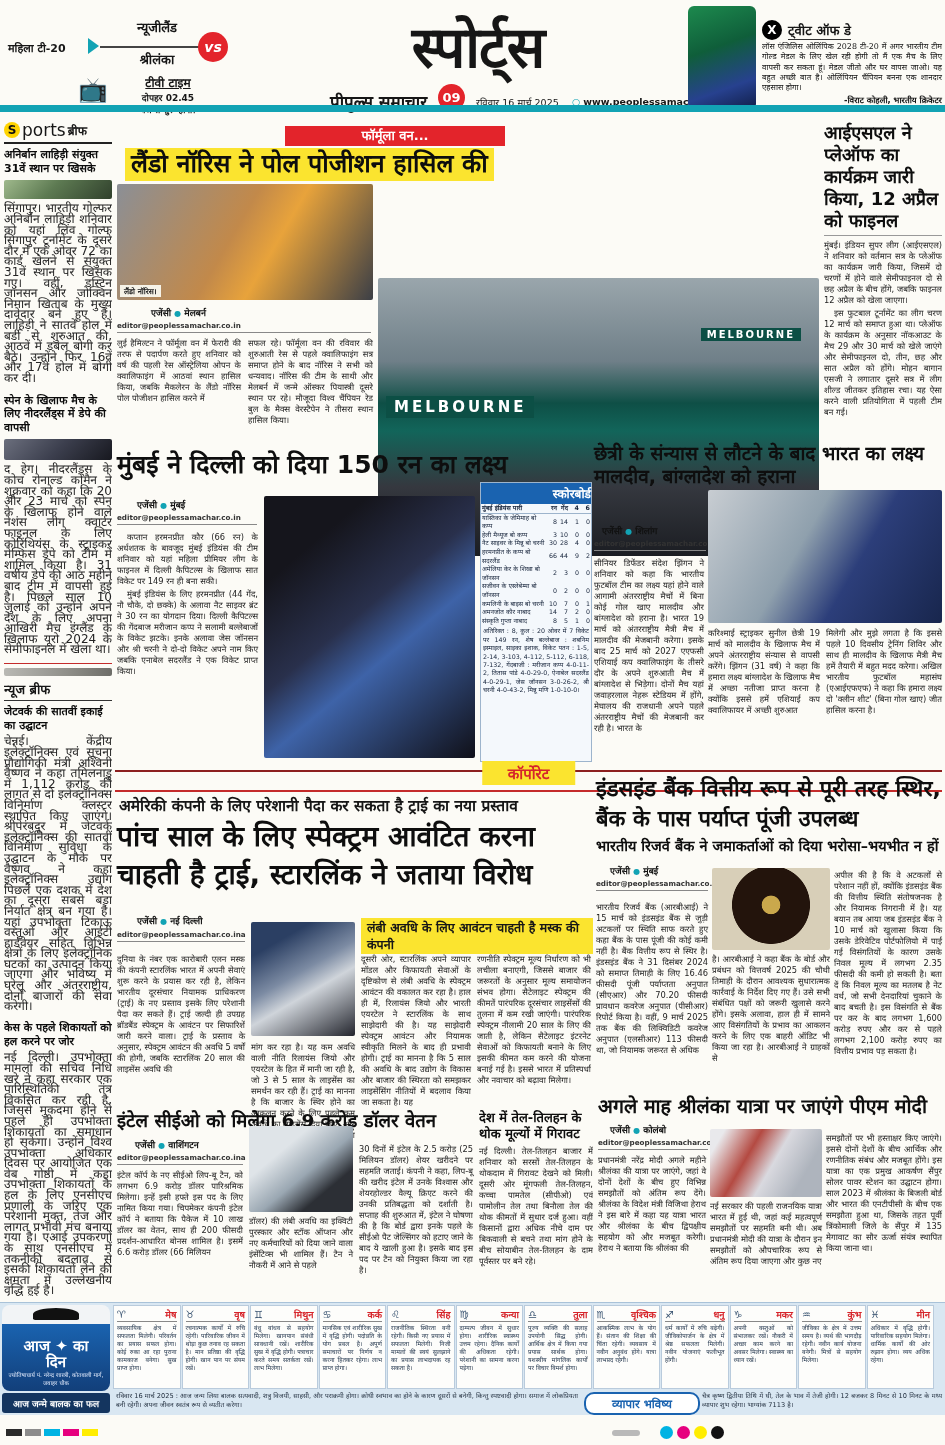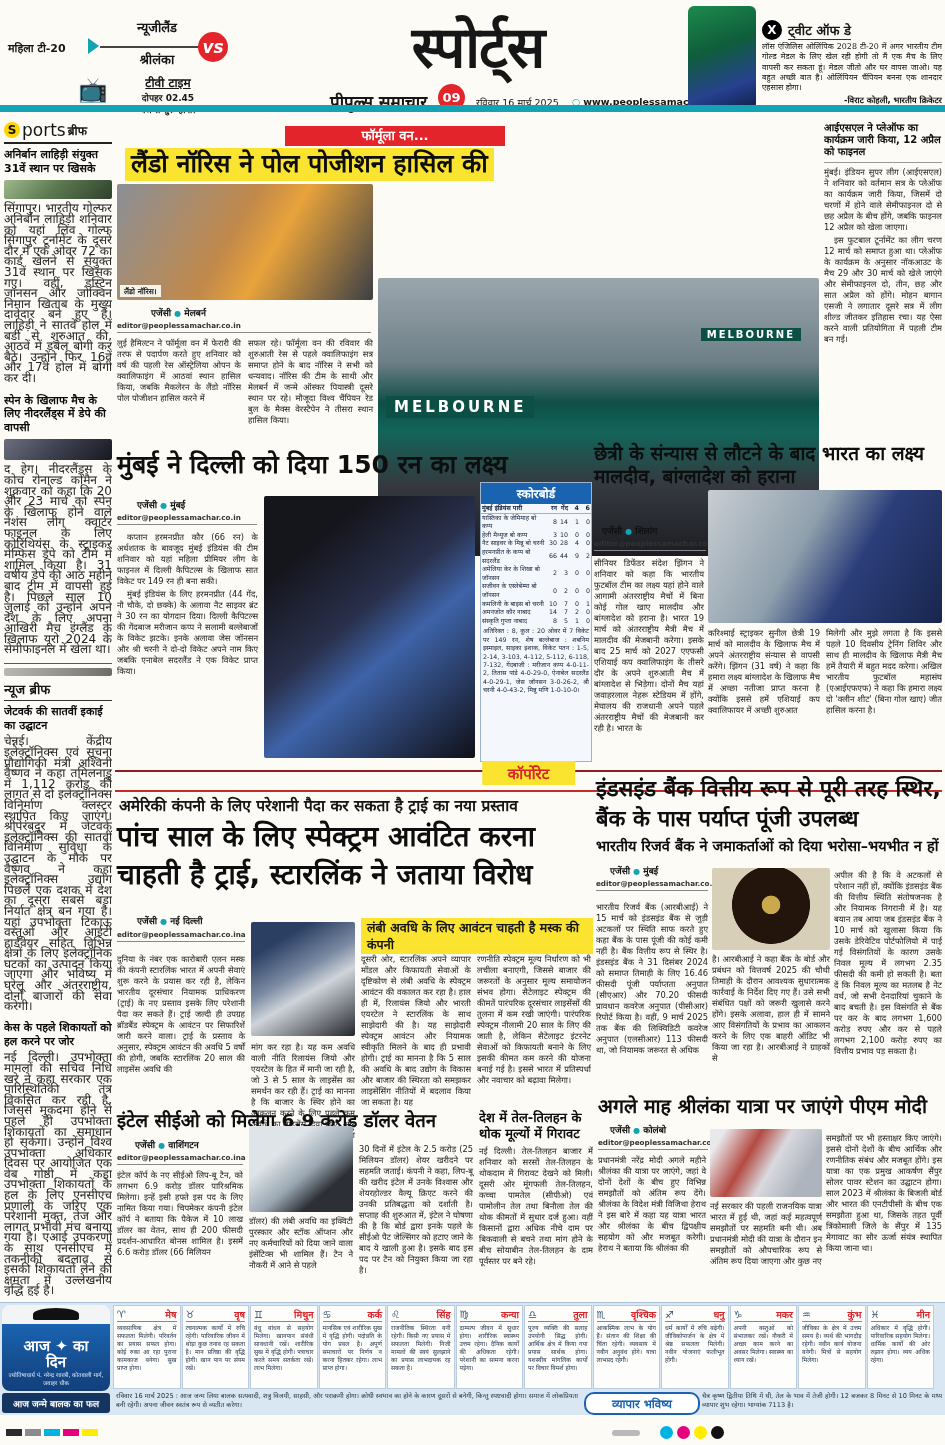--- a/index.html
+++ b/index.html
@@ -16,21 +16,21 @@
   .caption-chip{position:absolute;left:3px;bottom:3px;background:#f6f3e8;color:#222;font-size:7.5px;font-weight:bold;padding:1px 4px;}
   .teal{color:#12a3b4;}
   .red-box{background:#e3242b;color:#fff;font-weight:bold;text-align:center;}
   .yellow-hl{background:#fbe42f;display:inline-block;padding:1px 6px;}
   .kicker{font-weight:bold;}
   
   .masthead-title{font-size:57px;font-weight:bold;letter-spacing:-1px;}
   .badge{background:#e3242b;color:#fff;border-radius:50%;display:flex;align-items:center;justify-content:center;font-weight:bold;}
   
   .sb{border:1px solid #9db4cc;background:#f4f8fc;}
-  .sb-title{background:#1a63b0;color:#fff;font-weight:bold;font-size:12px;text-align:center;padding:2px 0;}
+  .sb-title{background:#1a63b0;color:#fff;font-weight:bold;font-size:12px;text-align:right;padding:2px 0;}
   .sb table{border-collapse:collapse;width:100%;}
   .sb td,.sb th{font-size:6.3px;line-height:8.6px;padding:0 1px;text-align:left;color:#15233a;}
   .sb th{font-weight:bold;border-bottom:1px solid #9db4cc;}
   .sb td.num,.sb th.num{text-align:right;width:9px;}
   .sb-foot{font-size:6.3px;line-height:8.4px;text-align:justify;padding:2px;color:#15233a;}
   
   .leftcol{display:flex;flex-direction:column;gap:4px;}
   .brief-h{font-size:11px;font-weight:bold;line-height:1.25;color:#0c0c0c;}
   .smallbody{font-size:12px;line-height:10.6px;text-align:justify;color:#242424;}
   .scircle{display:inline-flex;width:16px;height:16px;border-radius:50%;background:#ffd400;color:#111;
@@ -55,21 +55,21 @@
 
 <div id="page">
 
   <div class="abs" style="left:0;top:0;width:945px;height:112px;">
 
     <div class="abs" style="left:8px;top:40px;font-size:11px;font-weight:bold;">महिला टी-20</div>
     <div class="abs" style="left:88px;top:38px;width:0;height:0;border-left:11px solid #12a3b4;border-top:8px solid transparent;border-bottom:8px solid transparent;"></div>
     <div class="abs" style="left:112px;top:18px;width:90px;text-align:center;font-size:13px;font-weight:bold;">न्यूजीलैंड</div>
     <div class="abs" style="left:100px;top:46px;width:100px;height:2px;background:#444;"></div>
     <div class="abs" style="left:112px;top:50px;width:90px;text-align:center;font-size:13px;font-weight:bold;">श्रीलंका</div>
-    <div class="abs badge" style="left:198px;top:32px;width:30px;height:30px;font-size:17px;font-style:italic;">vs</div>
+    <div class="abs badge" style="left:198px;top:32px;width:30px;height:30px;font-size:14px;font-style:italic;">vs</div>
     <div class="abs" style="left:78px;top:78px;font-size:24px;line-height:24px;">📺</div>
     <div class="abs" style="left:118px;top:74px;width:100px;text-align:center;">
       <div style="font-size:12px;font-weight:bold;text-decoration:underline;text-align:center;">टीवी टाइम</div>
       <div style="font-size:9px;font-weight:bold;">दोपहर 02.45</div>
       <div style="font-size:8.5px;font-weight:bold;">बजे से शुरू होगा।</div>
     </div>
 
     <div class="abs masthead-title" style="left:318px;top:6px;width:320px;text-align:center;">स्पोर्ट्स</div>
     <div class="abs" style="left:330px;top:90px;font-size:17px;font-weight:bold;">पीपुल्स समाचार</div>
     <div class="abs badge" style="left:438px;top:84px;width:27px;height:27px;font-size:13px;">09</div>
@@ -126,21 +126,21 @@
     </div>
     <div class="abs byline" style="left:36px;top:182px;">
       <span>एजेंसी</span> <span class="dot">●</span> <span>मेलबर्न</span>
     </div>
     <div class="abs email" style="left:2px;top:197px;width:254px;">editor@peoplessamachar.co.in</div>
     <div class="abs body-txt" style="left:2px;top:214px;width:124px;height:100px;">लुई हैमिल्टन ने फॉर्मूला वन में फेरारी की तरफ से पदार्पण करते हुए शनिवार को वर्ष की पहली रेस ऑस्ट्रेलिया ओपन के क्वालिफाइंग में आठवां स्थान हासिल किया, जबकि मैकलेरन के लैंडो नॉरिस पोल पोजीशन हासिल करने में</div>
     <div class="abs body-txt" style="left:133px;top:214px;width:125px;height:100px;">सफल रहे। फॉर्मूला वन की रविवार की शुरुआती रेस से पहले क्वालिफाइंग सत्र समाप्त होने के बाद नॉरिस ने सभी को धन्यवाद। नॉरिस की टीम के साथी और मेलबर्न में जन्मे ऑस्कर पियास्त्री दूसरे स्थान पर रहे। मौजूदा विश्व चैंपियन रेड बुल के मैक्स वेरस्टैपेन ने तीसरा स्थान हासिल किया।</div>
   </div>
 
   <div class="abs" style="left:824px;top:122px;width:118px;height:318px;overflow:hidden;">
-    <div class="hd" style="font-size:10px;border-bottom:1px solid #999;padding-bottom:3px;">आईएसएल ने प्लेऑफ का कार्यक्रम जारी किया, 12 अप्रैल को फाइनल</div>
+    <div class="hd" style="font-size:18px;border-bottom:1px solid #999;padding-bottom:3px;">आईएसएल ने प्लेऑफ का कार्यक्रम जारी किया, 12 अप्रैल को फाइनल</div>
     <div class="body-txt" style="margin-top:4px;">मुंबई। इंडियन सुपर लीग (आईएसएल) ने शनिवार को वर्तमान सत्र के प्लेऑफ का कार्यक्रम जारी किया, जिसमें दो चरणों में होने वाले सेमीफाइनल दो से छह अप्रैल के बीच होंगे, जबकि फाइनल 12 अप्रैल को खेला जाएगा।</div>
     <div class="body-txt" style="margin-top:2px;text-indent:10px;">इस फुटबाल टूर्नामेंट का लीग चरण 12 मार्च को समाप्त हुआ था। प्लेऑफ के कार्यक्रम के अनुसार नॉकआउट के मैच 29 और 30 मार्च को खेले जाएंगे और सेमीफाइनल दो, तीन, छह और सात अप्रैल को होंगे। मोहन बागान एसजी ने लगातार दूसरे सत्र में लीग शील्ड जीतकर इतिहास रचा। यह ऐसा करने वाली प्रतियोगिता में पहली टीम बन गई।</div>
   </div>
 
   <div class="abs" style="left:115px;top:440px;width:479px;height:324px;">
     <div class="abs hd" style="left:2px;top:10px;width:475px;font-size:25px;">मुंबई ने दिल्ली को दिया 150 रन का लक्ष्य</div>
     <div class="abs byline" style="left:22px;top:58px;">
       <span>एजेंसी</span> <span class="dot">●</span> <span>मुंबई</span>
     </div>
     <div class="abs email" style="left:2px;top:73px;width:140px;">editor@peoplessamachar.co.in</div>

